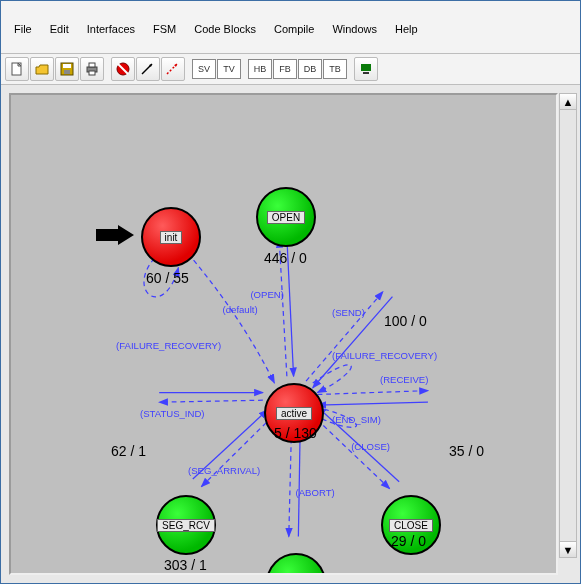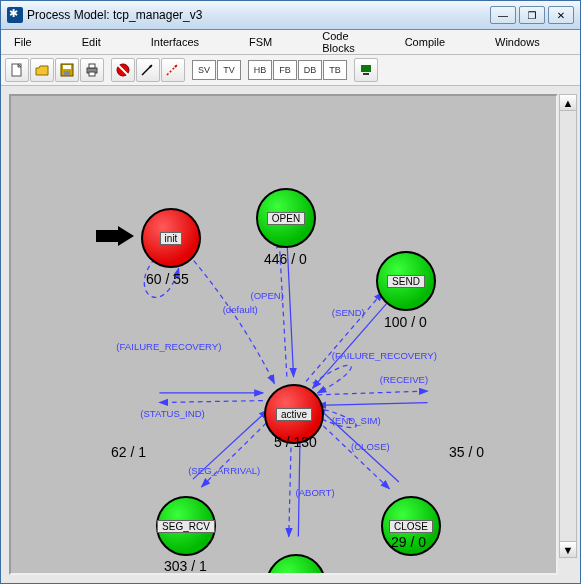--- a/index.html
+++ b/index.html
@@ -3,21 +3,21 @@
 <meta charset="utf-8">
 <style>
   html,body{margin:0;padding:0;font-family:Tahoma,Arial,sans-serif;font-size:11px;background:#fff;}
   .window{width:581px;height:584px;border:1px solid #3c6ea5;box-sizing:border-box;display:flex;flex-direction:column;background:#bfbfbf;}
   .titlebar{height:28px;background:linear-gradient(#f4f8fc,#dbe8f6 40%,#c4d8ee);display:flex;align-items:center;border-bottom:1px solid #6b8bab;}
   .title-icon{width:16px;height:16px;margin:0 4px 0 6px;background:#0a4a8a;border-radius:2px;position:relative;}
   .title-icon::before{content:"✱";color:#fff;font-size:11px;position:absolute;top:0;left:2px;}
   .title-text{flex:1;color:#000;font-size:12px;}
   .winbtns{display:flex;gap:3px;margin-right:6px;}
   .winbtn{width:24px;height:16px;border:1px solid #6b8bab;background:linear-gradient(#eef5fb,#d2e3f2);border-radius:2px;display:flex;align-items:center;justify-content:center;font-size:10px;}
-  .menubar{height:20px;background:#f3f3f3;display:flex;align-items:center;padding:2px 4px;border-bottom:1px solid #bdbdbd;gap:32px;}
+  .menubar{height:20px;background:#f3f3f3;display:flex;align-items:flex-end;padding:16px 4px;border-bottom:1px solid #bdbdbd;}
   .menu-item{padding:2px 9px;color:#000;}
   .toolbar{height:30px;background:#f3f3f3;border-bottom:1px solid #bdbdbd;display:flex;align-items:center;padding:0 4px;gap:1px;}
   .tb-btn{width:22px;height:22px;border:1px solid #bbb;background:linear-gradient(#fff,#e8e8e8);border-radius:2px;display:flex;align-items:center;justify-content:center;font-size:11px;}
   .tb-sep{width:5px;}
   .tb-mini{width:22px;height:18px;border:1px solid #888;background:#fff;font-size:9px;display:flex;align-items:center;justify-content:center;color:#333;}
   .canvas-wrap{flex:1;position:relative;background:#e8e8e8;overflow:hidden;}
   .canvas{position:absolute;left:8px;top:8px;right:22px;bottom:8px;background:#bfbfbf;border:2px inset #efefef;overflow:hidden;}
   .vscroll{position:absolute;right:3px;top:8px;bottom:25px;width:16px;background:#e5e5e5;border:1px solid #bbb;}
   .vscroll .btn{height:15px;background:linear-gradient(#fff,#ddd);border-bottom:1px solid #bbb;display:flex;align-items:center;justify-content:center;}
   .vscroll .btnb{position:absolute;bottom:0;left:0;right:0;height:15px;background:linear-gradient(#fff,#ddd);border-top:1px solid #bbb;display:flex;align-items:center;justify-content:center;}
@@ -33,29 +33,20 @@
   .edge{stroke:#4040ff;stroke-width:1.3;fill:none;}
   .dashed{stroke-dasharray:5 4;}
   .ahead{fill:#4040ff;}
   .edge-label{font-size:10px;fill:#4040ff;font-family:Tahoma,Arial,sans-serif;}
 </style>
 </head>
 <body>
 
 <div class="window">
 
-  <div class="titlebar">
-    <div class="title-icon"></div>
-    <div class="title-text">Process Model: tcp_manager_v3</div>
-    <div class="winbtns">
-      <div class="winbtn">—</div>
-      <div class="winbtn">❐</div>
-      <div class="winbtn">✕</div>
-    </div>
-  </div>
 
   <div class="menubar">
     <div class="menu-item">File</div>
     <div class="menu-item">Edit</div>
     <div class="menu-item">Interfaces</div>
     <div class="menu-item">FSM</div>
     <div class="menu-item">Code Blocks</div>
     <div class="menu-item">Compile</div>
     <div class="menu-item">Windows</div>
     <div class="menu-item">Help</div>
@@ -182,23 +173,20 @@
       <div class="state red" style="left:130px;top:112px">
         <div class="state-label">init</div>
       </div>
       <div class="metric" style="left:135px;top:175px">60 / 55</div>
 
       <div class="state green" style="left:245px;top:92px">
         <div class="state-label">OPEN</div>
       </div>
       <div class="metric" style="left:253px;top:155px">446 / 0</div>
 
-      <div class="state green" style="left:365px;top:155px">
-        <div class="state-label">SEND</div>
-      </div>
       <div class="metric" style="left:373px;top:218px">100 / 0</div>
 
       <div class="metric" style="left:438px;top:348px">35 / 0</div>
 
       <div class="state green" style="left:370px;top:400px">
         <div class="state-label">CLOSE</div>
       </div>
       <div class="metric" style="left:380px;top:438px">29 / 0</div>
 
       <div class="state green" style="left:255px;top:458px">
@@ -208,21 +196,21 @@
       <div class="state green" style="left:145px;top:400px">
         <div class="state-label">SEG_RCV</div>
       </div>
       <div class="metric" style="left:153px;top:462px">303 / 1</div>
 
       <div class="metric" style="left:100px;top:348px">62 / 1</div>
 
       <div class="state red" style="left:253px;top:288px">
         <div class="state-label">active</div>
       </div>
-      <div class="metric" style="left:263px;top:338px">5 / 130</div>
+      <div class="metric" style="left:263px;top:330px">5 / 130</div>
 
     </div>
 
     <div class="vscroll">
       <div class="btn">▲</div>
       <div class="btnb">▼</div>
     </div>
   </div>
 </div>
 

